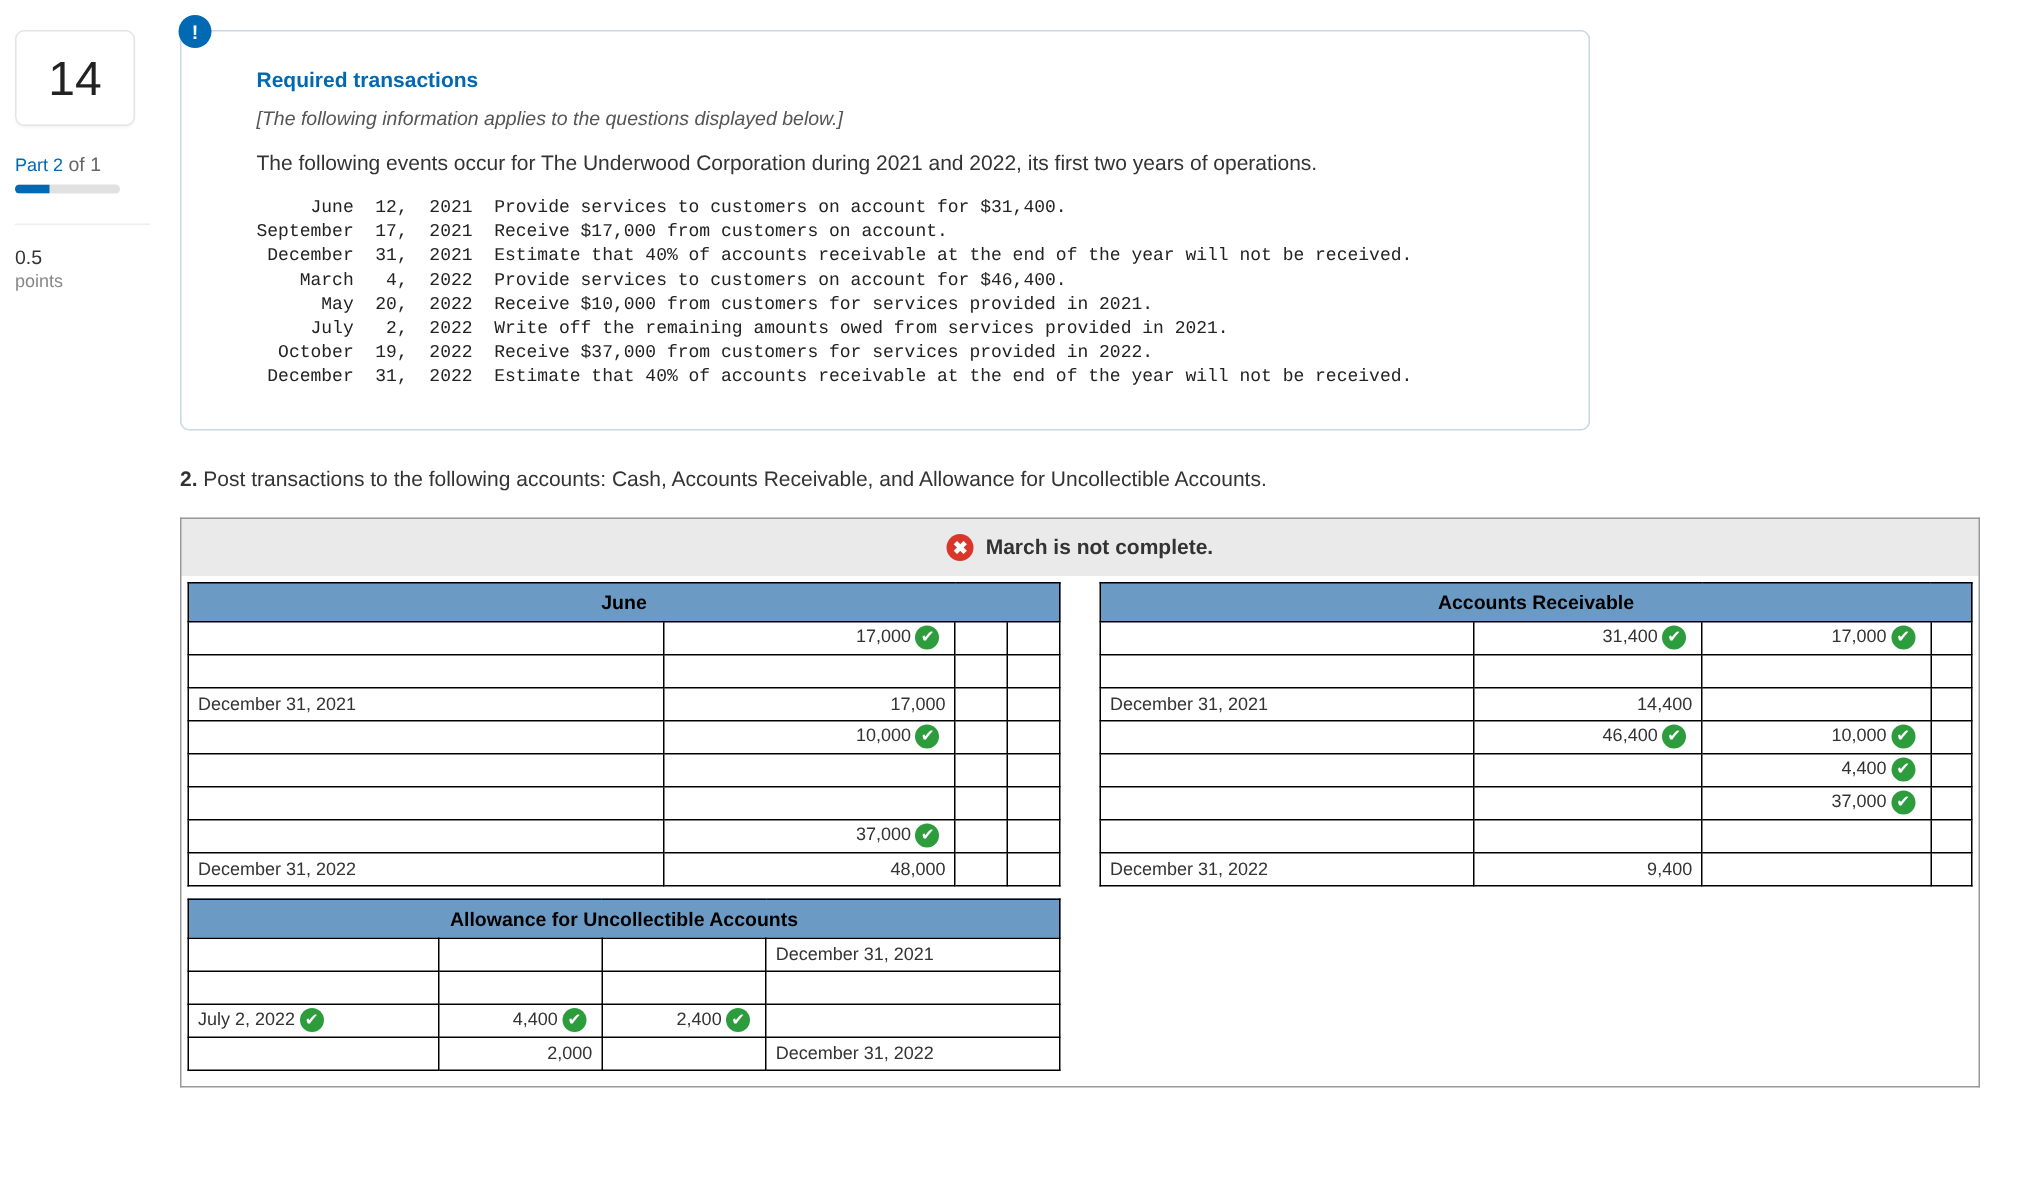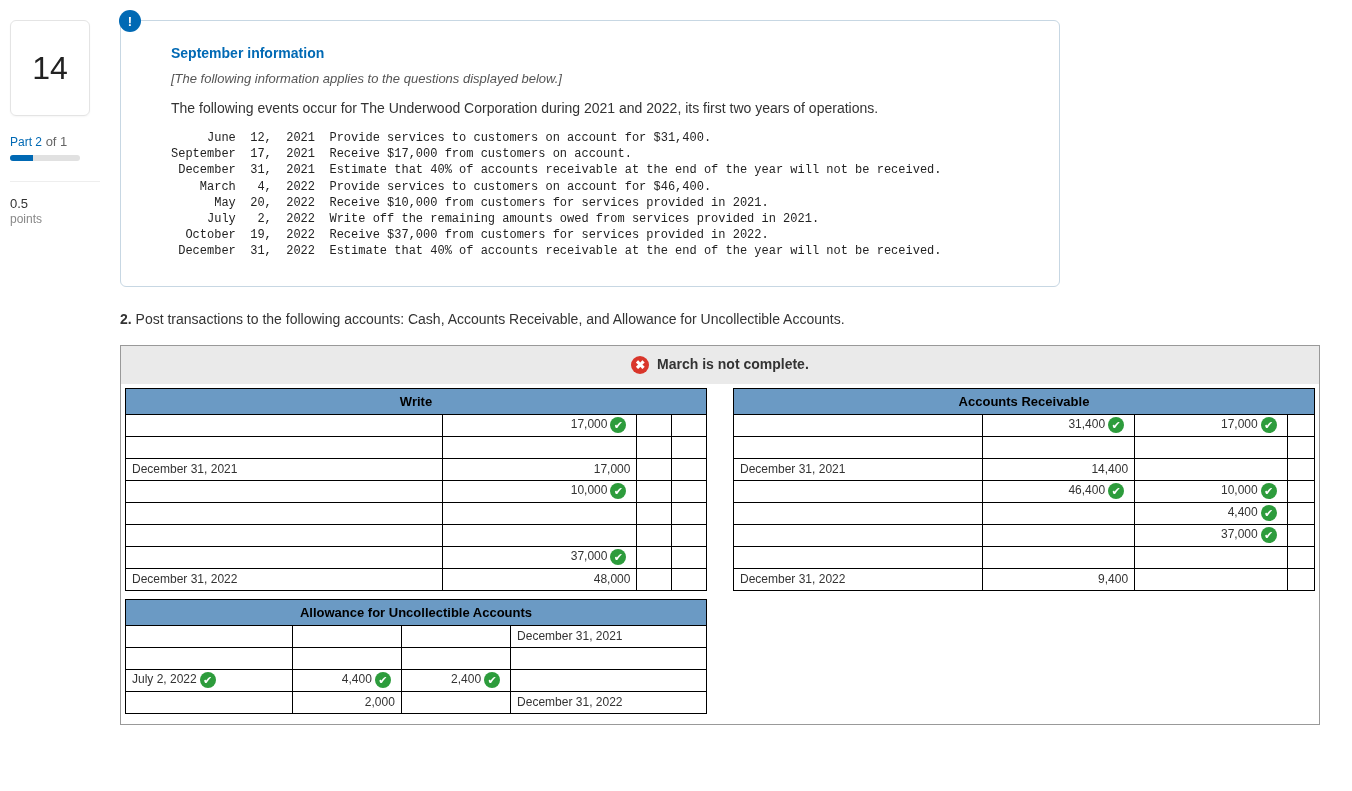--- a/index.html
+++ b/index.html
@@ -13,21 +13,21 @@
   .page {
     display: flex;
     padding: 20px 10px;
   }
   .left-col {
     width: 110px;
     flex-shrink: 0;
   }
   .q-card {
     width: 80px;
-    height: 96px;
+    height: 64px;
     border: 1px solid #e4e4e4;
     border-radius: 6px;
     display: flex;
     align-items: center;
     justify-content: center;
     font-size: 32px;
     font-weight: 400;
     color: #222;
     margin-bottom: 18px;
     box-shadow: 0 1px 2px rgba(0,0,0,0.04);
@@ -134,21 +134,21 @@
         <div class="prog-fill"></div>
       </div>
     <div class="hr"></div>
     <div class="pts">0.5</div>
     <div class="pts-sub">points</div>
   </div>
 
   <div class="main-col">
     <div class="info-box">
       <div class="alert-badge">!</div>
-      <div class="req-title">September information</div>
+      <div class="req-title">Required transactions</div>
       <div class="applies">[The following information applies to the questions displayed below.]</div>
       <div class="intro">The following events occur for The Underwood Corporation during 2021 and 2022, its first two years of operations.</div>
       <div class="pre">     June  12,  2021  Provide services to customers on account for $31,400.
 September  17,  2021  Receive $17,000 from customers on account.
  December  31,  2021  Estimate that 40% of accounts receivable at the end of the year will not be received.
     March   4,  2022  Provide services to customers on account for $46,400.
       May  20,  2022  Receive $10,000 from customers for services provided in 2021.
      July   2,  2022  Write off the remaining amounts owed from services provided in 2021.
   October  19,  2022  Receive $37,000 from customers for services provided in 2022.
  December  31,  2022  Estimate that 40% of accounts receivable at the end of the year will not be received.</div>
@@ -161,21 +161,21 @@
     <div class="ans-banner">
       <span class="ic ic-x">✖</span>
       <span>March is not complete.</span>
     </div>
 
     <div class="wrap">
       <div class="tacc" id="cash-acc">
           <table class="t">
             <tbody>
               <tr>
-                <th class="hdr" colspan="4">Write</th>
+                <th class="hdr" colspan="4">June</th>
               </tr>
               <tr>
                 <td class="lab"></td>
                 <td class="amt">17,000<span class="ic ic-c check">✔</span></td>
                 <td class="amt"></td>
                 <td class="lab"></td>
               </tr>
               <tr class="spacer-row">
                 <td></td>
                 <td></td>

